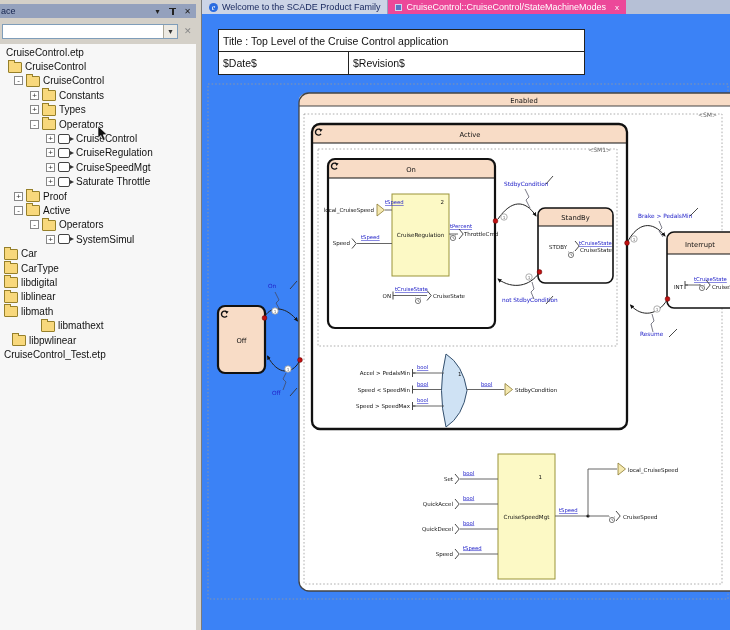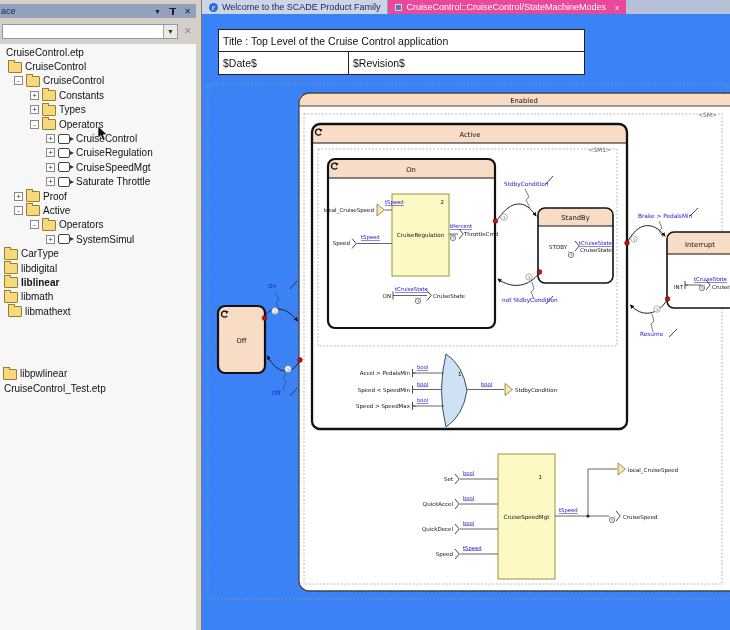--- a/index.html
+++ b/index.html
@@ -146,39 +146,43 @@
         <span class="folder"></span>
         <span class="tlabel">Operators</span>
       </div>
       <div class="trow" style="padding-left: 46px;">
         <span class="expander">+</span>
         <span class="opicon"></span>
         <span class="tlabel">SystemSimul</span>
       </div>
       <div class="trow" style="padding-left: 4px;">
         <span class="folder"></span>
+        <span class="tlabel">Car</span>
+      </div>
+      <div class="trow" style="padding-left: 4px;">
+        <span class="folder"></span>
         <span class="tlabel">CarType</span>
       </div>
       <div class="trow" style="padding-left: 4px;">
         <span class="folder"></span>
         <span class="tlabel">libdigital</span>
       </div>
-      <div class="trow" style="padding-left: 4px; font-weight: bold;">
+      <div class="trow" style="padding-left: 4px;">
         <span class="folder"></span>
         <span class="tlabel">liblinear</span>
       </div>
       <div class="trow" style="padding-left: 4px; text-align: center;">
         <span class="folder"></span>
         <span class="tlabel">libmath</span>
       </div>
-      <div class="trow" style="padding-left: 8px;">
+      <div class="trow" style="padding-left: 16px; margin-left: 25px;">
         <span class="folder"></span>
         <span class="tlabel">libmathext</span>
       </div>
-      <div class="trow" style="padding-left: 3px; margin-top: 48px;">
+      <div class="trow" style="padding-left: 12px;">
         <span class="folder"></span>
         <span class="tlabel">libpwlinear</span>
       </div>
       <div class="trow" style="padding-left: 4px;">
         <span class="tlabel">CruiseControl_Test.etp</span>
       </div>
     </div>
   <svg id="cursor" width="11" height="16" viewBox="0 0 11 16">
     <polygon points="0,0 0,12 3,9.5 5,14.5 7.2,13.6 5.2,8.8 9,8.6" fill="#111" stroke="#fff" stroke-width="0.6"></polygon>
   </svg>

